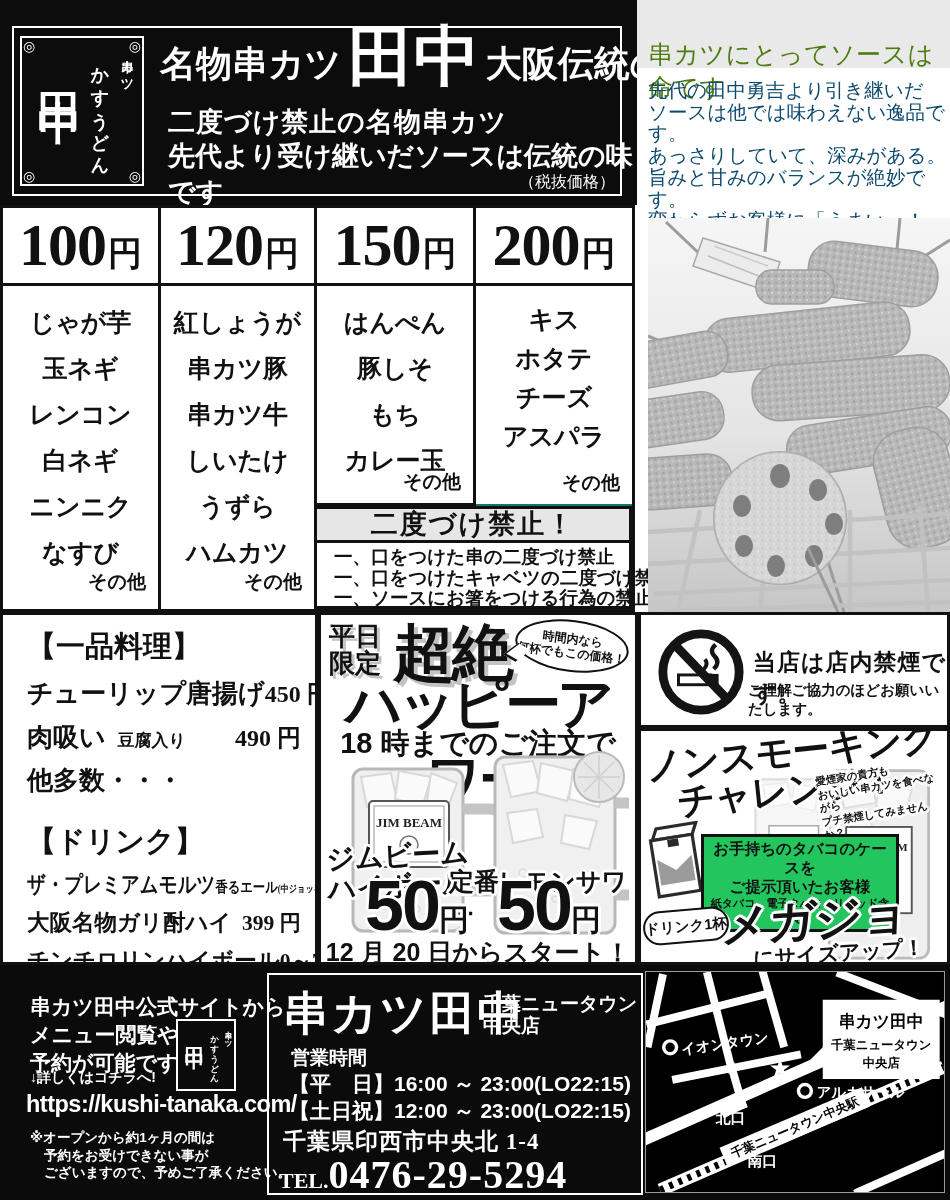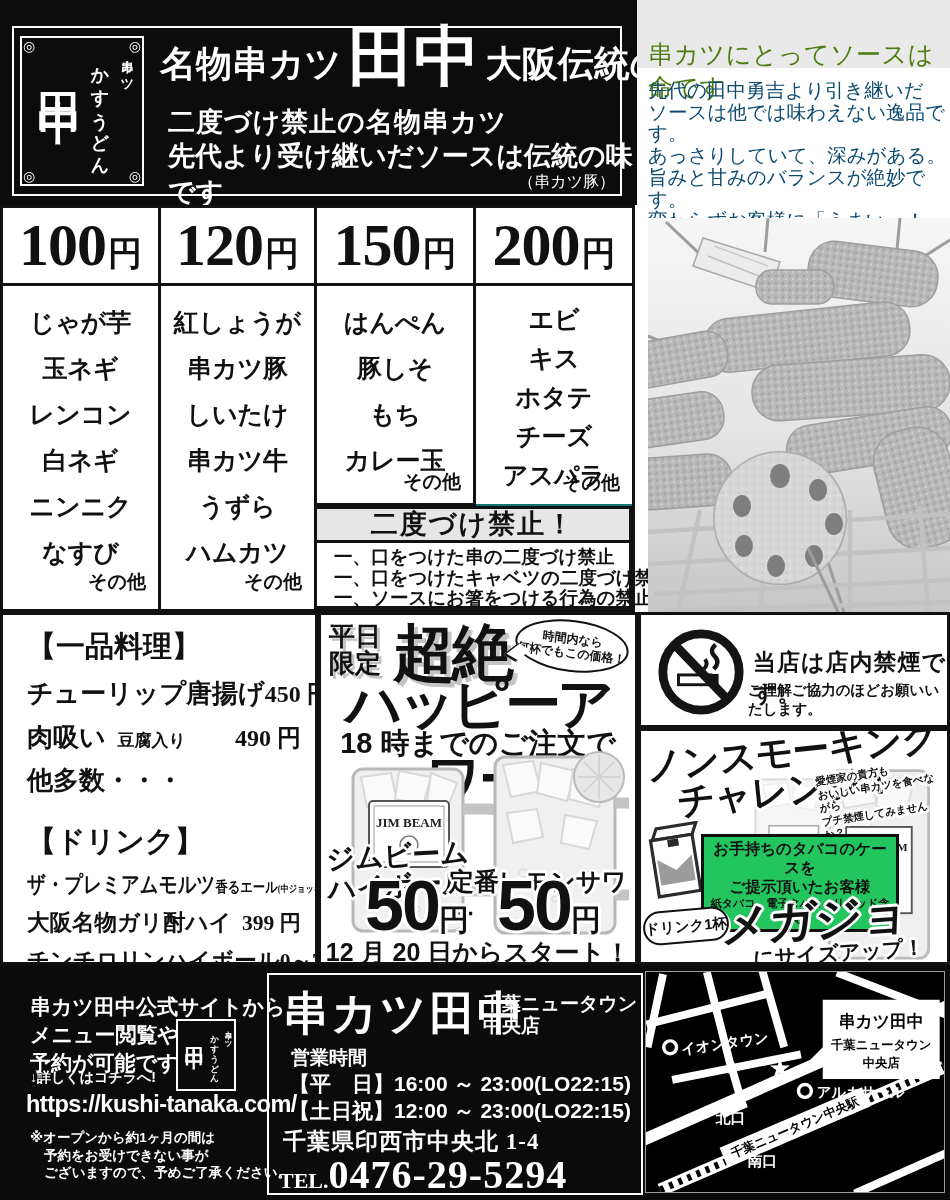--- a/index.html
+++ b/index.html
@@ -158,21 +158,21 @@
       <span class="v logo-mid mincho">かすうどん</span>
       <span class="v logo-small mincho">串カツ</span>
     </div>
     <div class="abs hdr-title mincho">
       <span class="t-prefix">名物串カツ</span>
       <span class="t-name">田中</span>
       <span class="t-suffix">大阪伝統の味</span>
     </div>
     <div class="abs hdr-sub1">二度づけ禁止の名物串カツ</div>
     <div class="abs hdr-sub2">先代より受け継いだソースは伝統の味です</div>
-    <div class="abs hdr-tax mincho">（串カツ豚）</div>
+    <div class="abs hdr-tax mincho">（税抜価格）</div>
   </div>
 
   <div class="abs" id="sauce-band"></div>
   <div class="abs mincho" id="sauce-head">串カツにとってソースは命です</div>
   <div class="abs mincho" id="sauce-body">
     <div>先代の田中勇吉より引き継いだ</div>
     <div>ソースは他では味わえない逸品です。</div>
     <div>あっさりしていて、深みがある。</div>
     <div>旨みと甘みのバランスが絶妙です。</div>
     <div>変わらずお客様に「うまいっ！」</div>
@@ -196,22 +196,22 @@
       <div class="m-other">その他</div>
     </div>
     <div class="mcol mcol-2">
       <div class="price-head">
         <span class="price-num">120</span>
         <span class="price-unit">円</span>
       </div>
       <div class="mitems">
         <div class="mitem">紅しょうが</div>
         <div class="mitem">串カツ豚</div>
+        <div class="mitem">串カツ牛</div>
         <div class="mitem">しいたけ</div>
-        <div class="mitem">串カツ牛</div>
         <div class="mitem">うずら</div>
         <div class="mitem">ハムカツ</div>
       </div>
       <div class="m-other">その他</div>
     </div>
     <div class="mcol mcol-3">
       <div class="price-head">
         <span class="price-num">150</span>
         <span class="price-unit">円</span>
       </div>
@@ -222,21 +222,20 @@
         <div class="mitem">カレー玉</div>
       </div>
       <div class="m-other">その他</div>
     </div>
     <div class="mcol mcol-4">
       <div class="price-head">
         <span class="price-num">200</span>
         <span class="price-unit">円</span>
       </div>
       <div class="mitems">
-        <div class="mitem">エビ</div>
         <div class="mitem">キス</div>
         <div class="mitem">ホタテ</div>
         <div class="mitem">チーズ</div>
         <div class="mitem">アスパラ</div>
       </div>
       <div class="m-other">その他</div>
     </div>
 
     <div class="abs" id="rule-box">
       <div class="rule-head">二度づけ禁止！</div>

